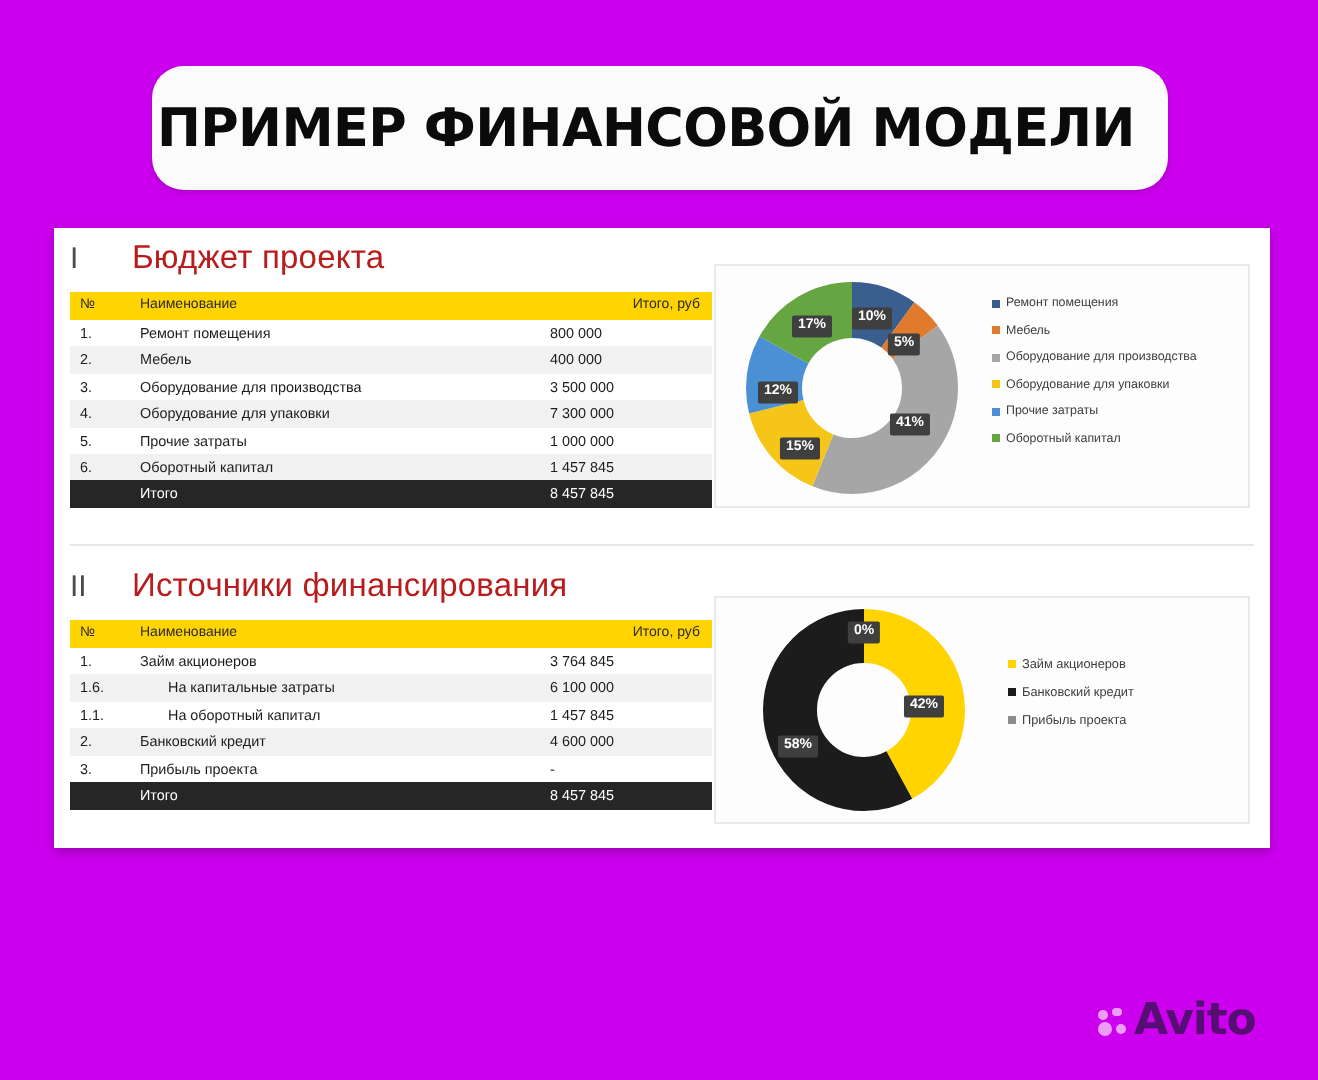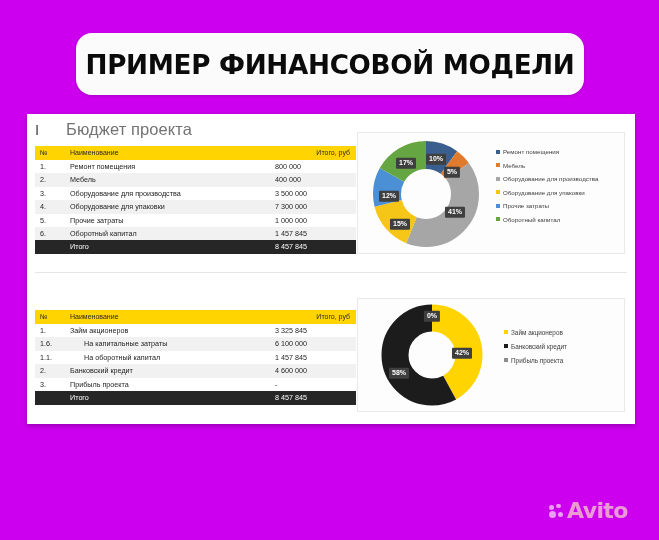--- a/index.html
+++ b/index.html
@@ -19,21 +19,21 @@
   #title-banner {
     position: absolute;
     left: 76px;
     top: 33px;
     width: 508px;
     height: 62px;
     background: #fbfbfb;
     border-radius: 16px;
     display: flex;
     align-items: center;
-    justify-content: center;
+    justify-content: flex-start;
     box-shadow: 0 1px 3px rgba(0,0,0,0.18);
   }
   #title-text {
     font-family: "DejaVu Sans", sans-serif;
     font-weight: bold;
     font-size: 26.5px;
     letter-spacing: -0.3px;
     color: #0b0b0b;
     white-space: nowrap;
     transform: scaleX(0.99);
@@ -79,21 +79,21 @@
   }
   .section-roman {
     font-size: 15px;
     font-weight: 400;
     color: #4a4a4a;
     min-width: 14px;
   }
   .section-title {
     font-size: 16.5px;
     font-weight: 400;
-    color: #737373;
+    color: #b91c1c;
     letter-spacing: 0.1px;
   }
 
   
   .fin-table {
     position: absolute;
     left: 8px;
     top: 32px;
     width: 310px;
     border-collapse: collapse;
@@ -209,21 +209,21 @@
     position: absolute;
     border-radius: 50%;
     background: #ffffff;
     display: block;
   }
   #avito-dots i:nth-child(1) { width: 5.2px; height: 5.2px; left: 0px;   top: 1px; }
   #avito-dots i:nth-child(2) { width: 4.2px; height: 4.2px; left: 7.4px; top: 0px; }
   #avito-dots i:nth-child(3) { width: 7.2px; height: 7.2px; left: 0px;   top: 7.2px; }
   #avito-dots i:nth-child(4) { width: 5.2px; height: 5.2px; left: 8.6px; top: 8.4px; }
   #avito-text {
-    color: #fef9c3;
+    color: #0f172a;
     font-family: "DejaVu Sans", sans-serif;
     font-weight: bold;
     font-size: 22px;
     letter-spacing: -0.6px;
     line-height: 22px;
   }
 </style>
 </head>
 <body>
 
@@ -334,34 +334,38 @@
           <span>Оборотный капитал</span>
         </div>
       </div>
     </div>
   </div>
 
   <div class="section-divider"></div>
 
   <div class="section" id="section-funding">
 
+    <div class="section-heading">
+      <span class="section-roman">II</span>
+      <span class="section-title">Источники финансирования</span>
+    </div>
 
     <table class="fin-table">
       <thead>
         <tr>
           <th class="col-num">№</th>
           <th class="col-name">Наименование</th>
           <th class="col-total">Итого, руб</th>
         </tr>
       </thead>
       <tbody>
         <tr class="odd">
           <td class="col-num">1.</td>
           <td class="col-name">Займ акционеров</td>
-          <td class="col-total">3 325 845</td>
+          <td class="col-total">3 764 845</td>
         </tr>
         <tr class="even">
           <td class="col-num">1.6.</td>
           <td class="col-name indent-1">На капитальные затраты</td>
           <td class="col-total">6 100 000</td>
         </tr>
         <tr class="odd">
           <td class="col-num">1.1.</td>
           <td class="col-name indent-1">На оборотный капитал</td>
           <td class="col-total">1 457 845</td>

